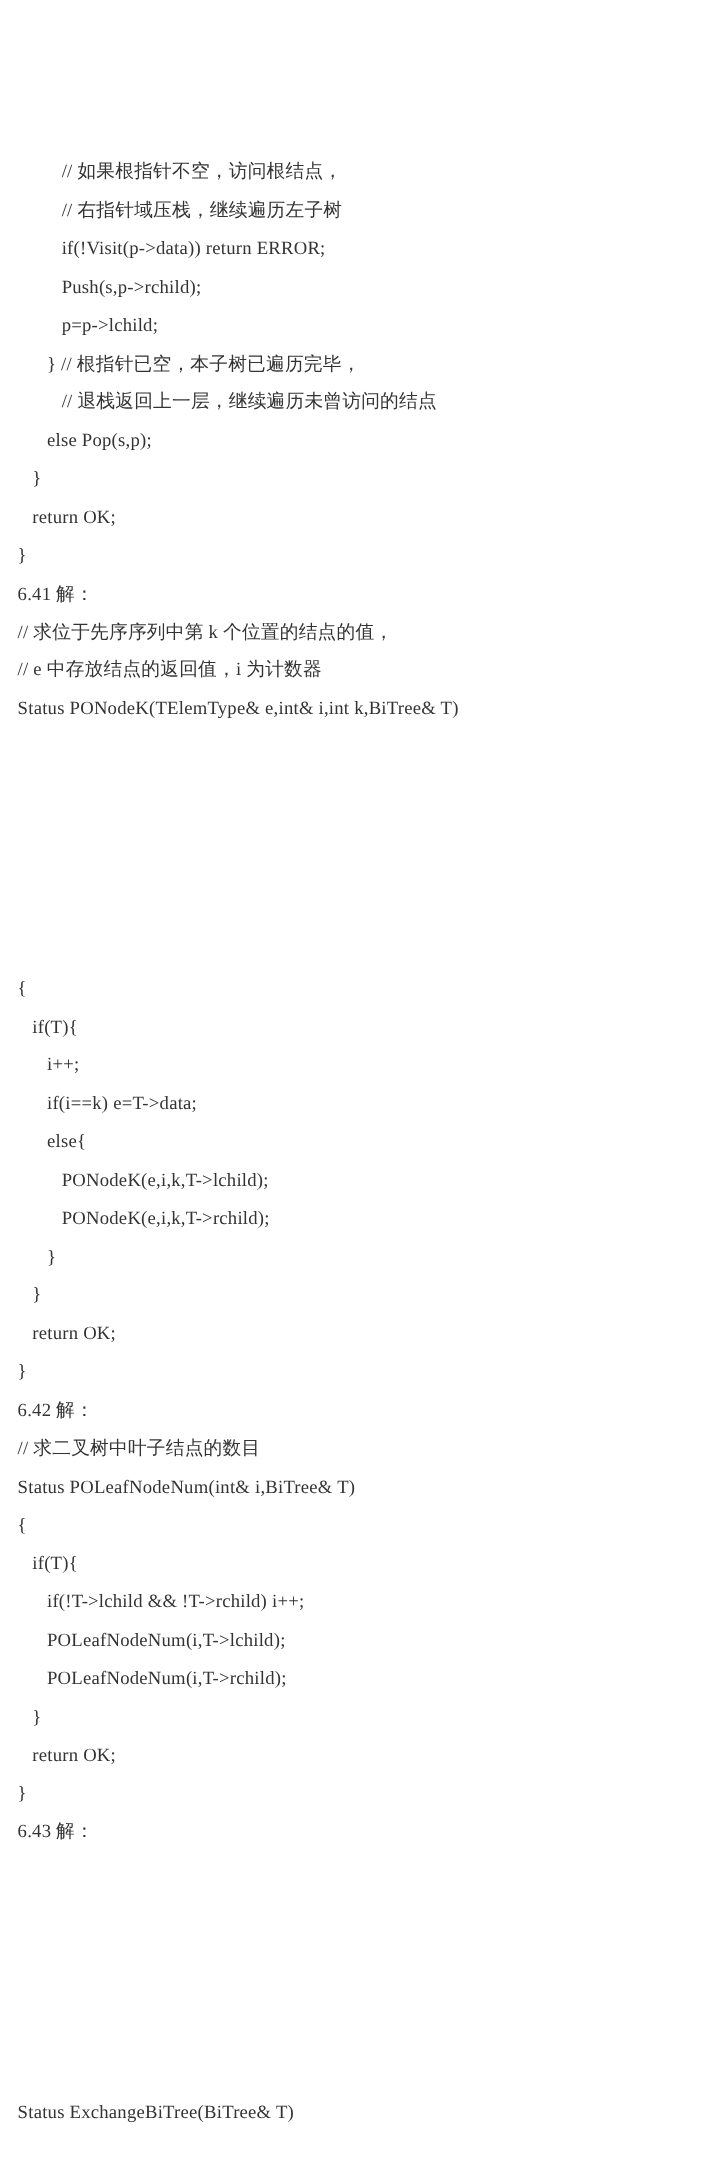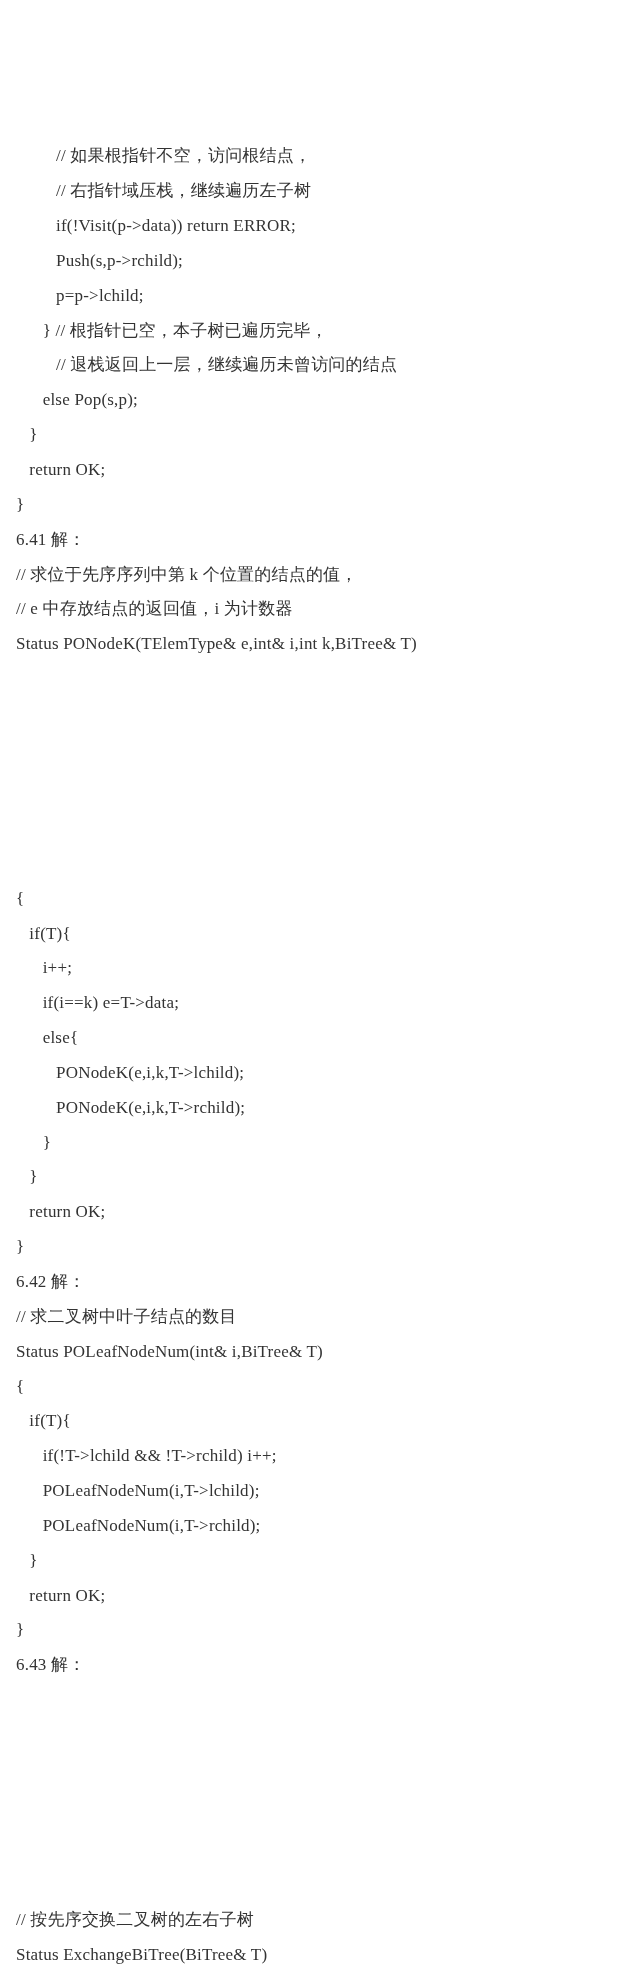--- a/index.html
+++ b/index.html
@@ -28,18 +28,18 @@
 </style>
 </head>
 <body>
 
 
 
 <div id="block1"><span class="line">         // 如果根指针不空，访问根结点，</span><span class="line">         // 右指针域压栈，继续遍历左子树</span><span class="line">         if(!Visit(p-&gt;data)) return ERROR;</span><span class="line">         Push(s,p-&gt;rchild);</span><span class="line">         p=p-&gt;lchild;</span><span class="line">      } // 根指针已空，本子树已遍历完毕，</span><span class="line">         // 退栈返回上一层，继续遍历未曾访问的结点</span><span class="line">      else Pop(s,p);</span><span class="line">   }</span><span class="line">   return OK;</span><span class="line">}</span><span class="line">6.41 解：</span><span class="line">// 求位于先序序列中第 k 个位置的结点的值，</span><span class="line">// e 中存放结点的返回值，i 为计数器</span><span class="line">Status PONodeK(TElemType&amp; e,int&amp; i,int k,BiTree&amp; T)</span></div>
 <div class="gap"></div>
 <div id="block2"><span class="line">{</span><span class="line">   if(T){</span><span class="line">      i++;</span><span class="line">      if(i==k) e=T-&gt;data;</span><span class="line">      else{</span><span class="line">         PONodeK(e,i,k,T-&gt;lchild);</span><span class="line">         PONodeK(e,i,k,T-&gt;rchild);</span><span class="line">      }</span><span class="line">   }</span><span class="line">   return OK;</span><span class="line">}</span><span class="line">6.42 解：</span><span class="line">// 求二叉树中叶子结点的数目</span><span class="line">Status POLeafNodeNum(int&amp; i,BiTree&amp; T)</span><span class="line">{</span><span class="line">   if(T){</span><span class="line">      if(!T-&gt;lchild &amp;&amp; !T-&gt;rchild) i++;</span><span class="line">      POLeafNodeNum(i,T-&gt;lchild);</span><span class="line">      POLeafNodeNum(i,T-&gt;rchild);</span><span class="line">   }</span><span class="line">   return OK;</span><span class="line">}</span><span class="line">6.43 解：</span></div>
 <div class="gap"></div>
-<div id="block3"><span class="line">// 按先序交换二叉树的左右子树</span><span class="line">Status ExchangeBiTree(BiTree&amp; T)</span></div>
+<div id="block3"><span class="line">Status ExchangeBiTree(BiTree&amp; T)</span></div>
 
 
 
 
 
 
 </body></html>

